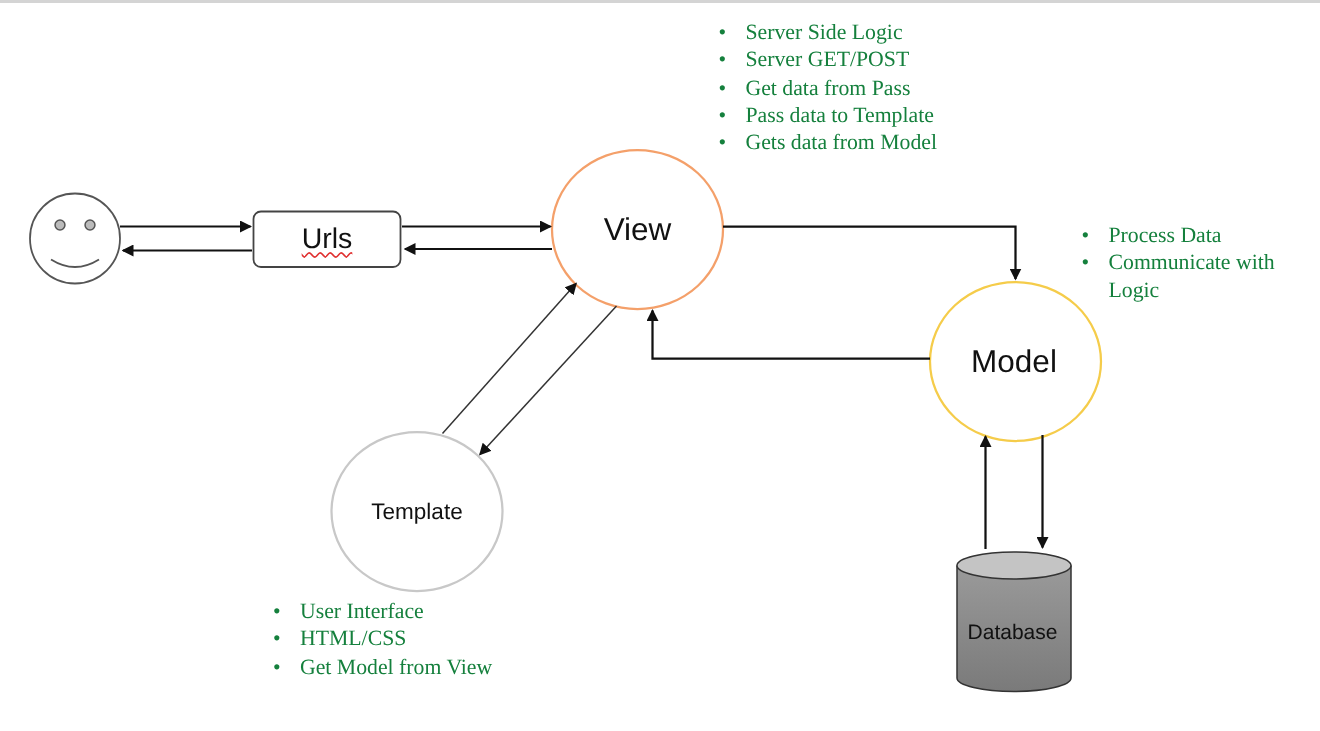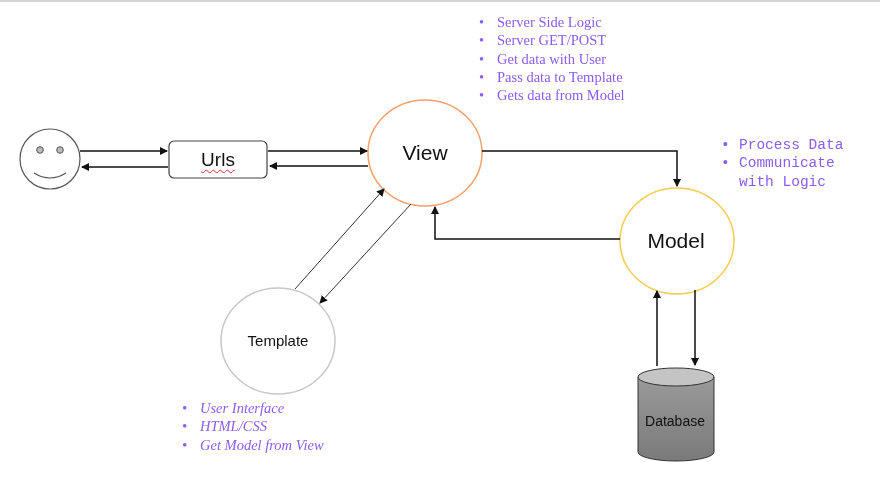--- a/index.html
+++ b/index.html
@@ -3,21 +3,21 @@
 <meta charset="utf-8">
 <style>
   html, body { margin: 0; padding: 0; background: #ffffff; }
   body { width: 880px; height: 487px; position: relative; overflow: hidden; }
   .topline { position: absolute; left: 0; top: 0; width: 880px; height: 2px; background: #d4d4d4; }
   svg.diagram { position: absolute; left: 0; top: 0; }
   .label-sans { font-family: "Liberation Sans", "DejaVu Sans", sans-serif; fill: #111; }
   .bullets {
     position: absolute; margin: 0; padding: 0; list-style: none;
     font-family: "Liberation Serif", "DejaVu Serif", serif;
-    font-size: 14.5px; line-height: 18.3px; color: #8b5cf6;
+    font-size: 14.5px; line-height: 18.3px; color: #15803d;
   }
   .bullets li { position: relative; padding-left: 18px; white-space: nowrap; }
   .bullets li::before { content: "•"; position: absolute; left: 0; top: 0; }
   .bullets li.wrap { white-space: normal; }
   .underline-squiggle { text-decoration: underline wavy #e03030; text-decoration-thickness: 1px; text-underline-offset: 3px; }
 </style>
 </head>
 <body>
 
 <div class="topline"></div>
@@ -78,27 +78,27 @@
   <text x="675" y="426" text-anchor="middle" font-size="14" class="label-sans">Database</text>
 </svg>
 
 <div style="position:absolute; left:169px; top:141px; width:98px; height:37px; display:flex; align-items:center; justify-content:center; font-family:'Liberation Sans','DejaVu Sans',sans-serif; font-size:19px; color:#111;">
   <span class="underline-squiggle">Urls</span>
 </div>
 
 <ul class="bullets" style="left:479px; top:13px;">
   <li>Server Side Logic</li>
   <li>Server GET/POST</li>
-  <li>Get data with User</li>
+  <li>Get data from Pass</li>
   <li>Pass data to Template</li>
   <li>Gets data from Model</li>
 </ul>
 
-<ul class="bullets" style="left:721px; top:136px; width:145px;font-family:Liberation Mono, monospace;">
+<ul class="bullets" style="left:721px; top:148px; width:145px;">
   <li>Process Data</li>
   <li class="wrap">Communicate with Logic</li>
 </ul>
 
-<ul class="bullets" style="left:182px; top:399px;font-style:italic;">
+<ul class="bullets" style="left:182px; top:399px;">
   <li>User Interface</li>
   <li>HTML/CSS</li>
   <li>Get Model from View</li>
 </ul>
 
 </body></html>

